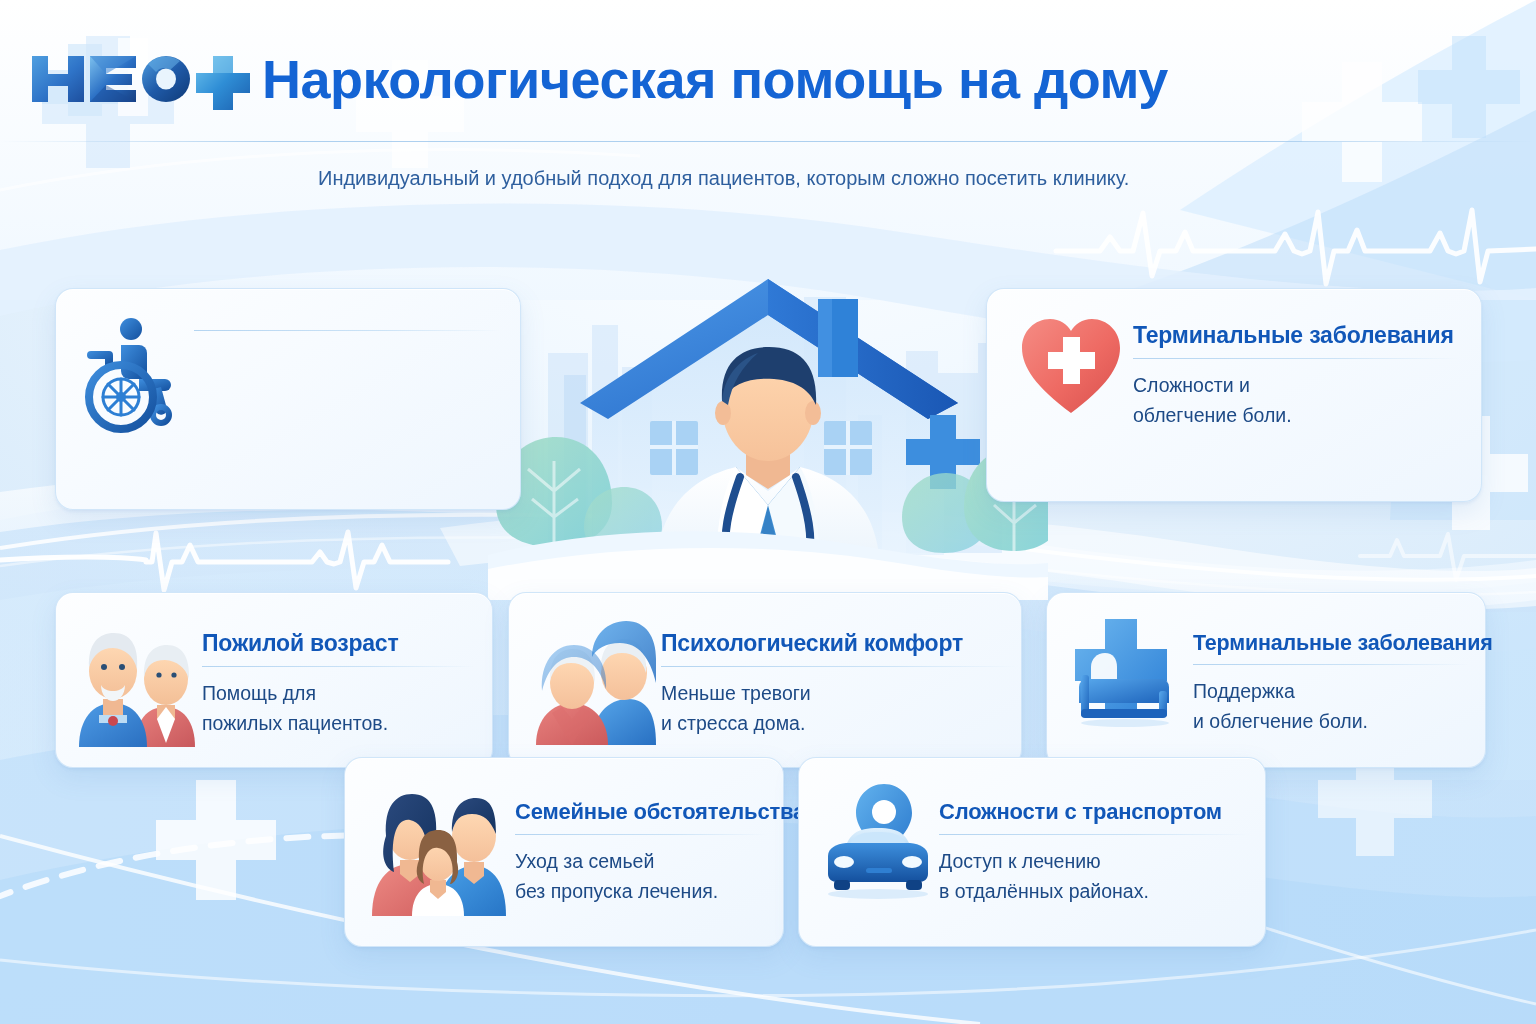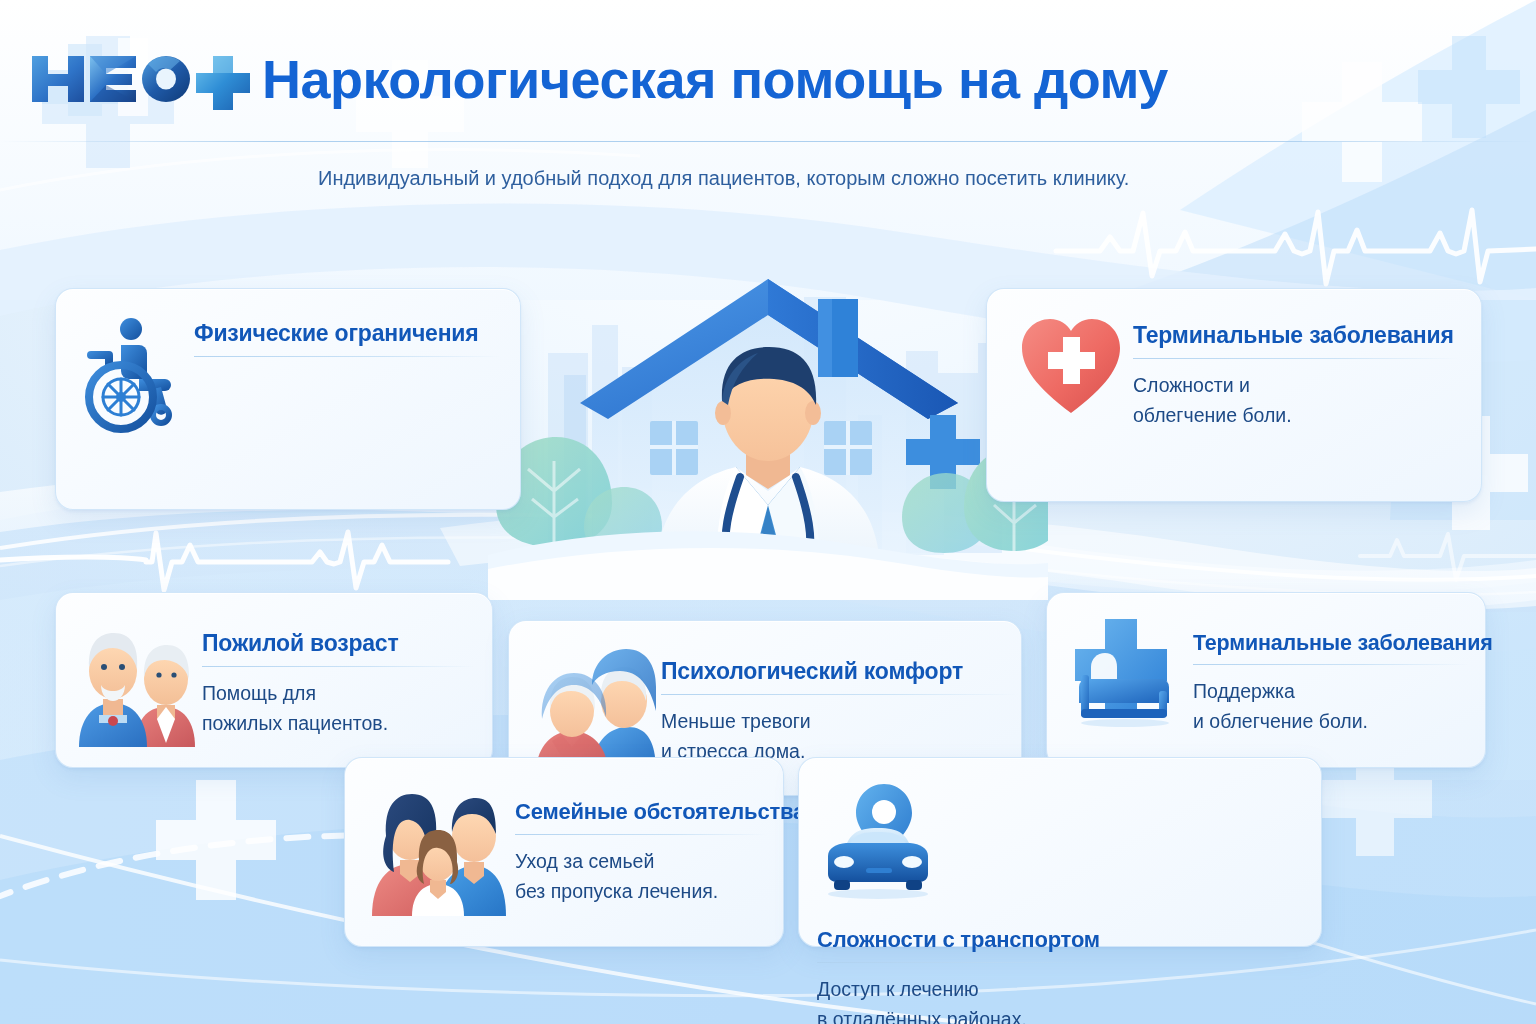--- a/index.html
+++ b/index.html
@@ -89,24 +89,24 @@
     line-height: 1.55;
     color: #1d4a86;
     font-weight: 400;
     white-space: pre-line;
   }
 
   
   #card-physical   { left: 55px;   top: 288px; width: 466px; height: 222px; padding: 22px 20px 18px 20px; }
   #card-terminal1  { left: 986px;  top: 288px; width: 496px; height: 214px; padding: 26px 22px 18px 22px; }
   #card-elderly    { left: 55px;   top: 592px; width: 438px; height: 176px; padding: 22px 18px 12px 18px; }
-  #card-psych      { left: 508px;  top: 592px; width: 514px; height: 176px; padding: 22px 4px 16px 20px; margin-top: 28px; }
+  #card-psych      { left: 508px;  top: 592px; width: 514px; height: 176px; padding: 22px 4px 16px 20px; }
   #card-terminal2  { left: 1046px; top: 592px; width: 440px; height: 176px; padding: 22px 16px 16px 18px; }
   #card-family     { left: 344px;  top: 757px; width: 440px; height: 190px; padding: 20px 16px 16px 18px; }
-  #card-transport  { left: 798px;  top: 757px; width: 524px; height: 190px; padding: 20px 16px 16px 18px; flex-direction: column; }
+  #card-transport  { left: 798px;  top: 757px; width: 468px; height: 190px; padding: 20px 16px 16px 18px; }
 
   #card-physical .c-title  { font-size: 23px; }
   #card-terminal1 .c-title { font-size: 23px; }
   #card-elderly   .c-title { font-size: 23px; }
   #card-psych     .c-title { font-size: 23px; }
   #card-terminal2 .c-title { font-size: 21.5px; }
   #card-family    .c-title { font-size: 22px; }
   #card-transport .c-title { font-size: 22px; }
 
   #card-physical  .icon-wrap { width: 118px; padding-top: 6px; }
@@ -402,21 +402,20 @@
         <circle cx="38" cy="80" r="32" fill="none" stroke="url(#wcG)" stroke-width="8"></circle>
         <circle cx="38" cy="80" r="18" fill="none" stroke="#2d7fd4" stroke-width="3"></circle>
         <g stroke="#2d7fd4" stroke-width="3" stroke-linecap="round">
           <path d="M38,62 v16 M38,98 v-16 M20,80 h16 M56,80 h-16
                    M25,67 l11,11 M51,93 l-11,-11 M25,93 l11,-11 M51,67 l-11,11"></path>
         </g>
         <circle cx="38" cy="80" r="5" fill="#2d7fd4"></circle>
       </svg>
     </div>
     <div class="body">
-      <div class="c-title">Физические ограничения</div>
       <div class="c-rule"></div>
     </div>
   </div>
 
   <div class="card" id="card-terminal1">
     <div class="icon-wrap">
       <svg width="106" height="98" viewBox="0 0 106 98">
         <defs>
           <linearGradient id="hrtG" x1="0" y1="0" x2="1" y2="1">
             <stop offset="0%" stop-color="#f58c84"></stop>

